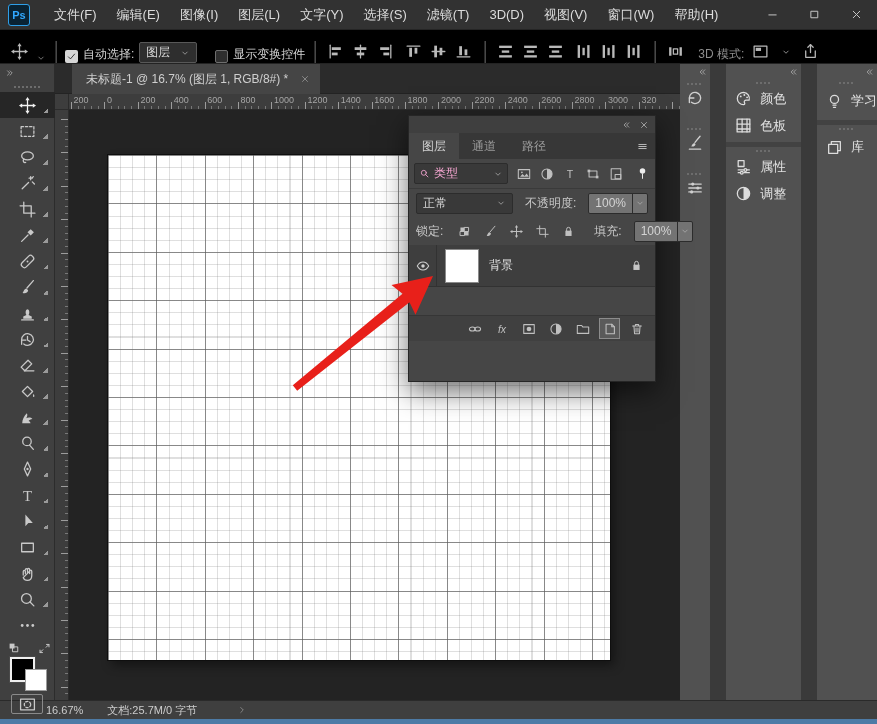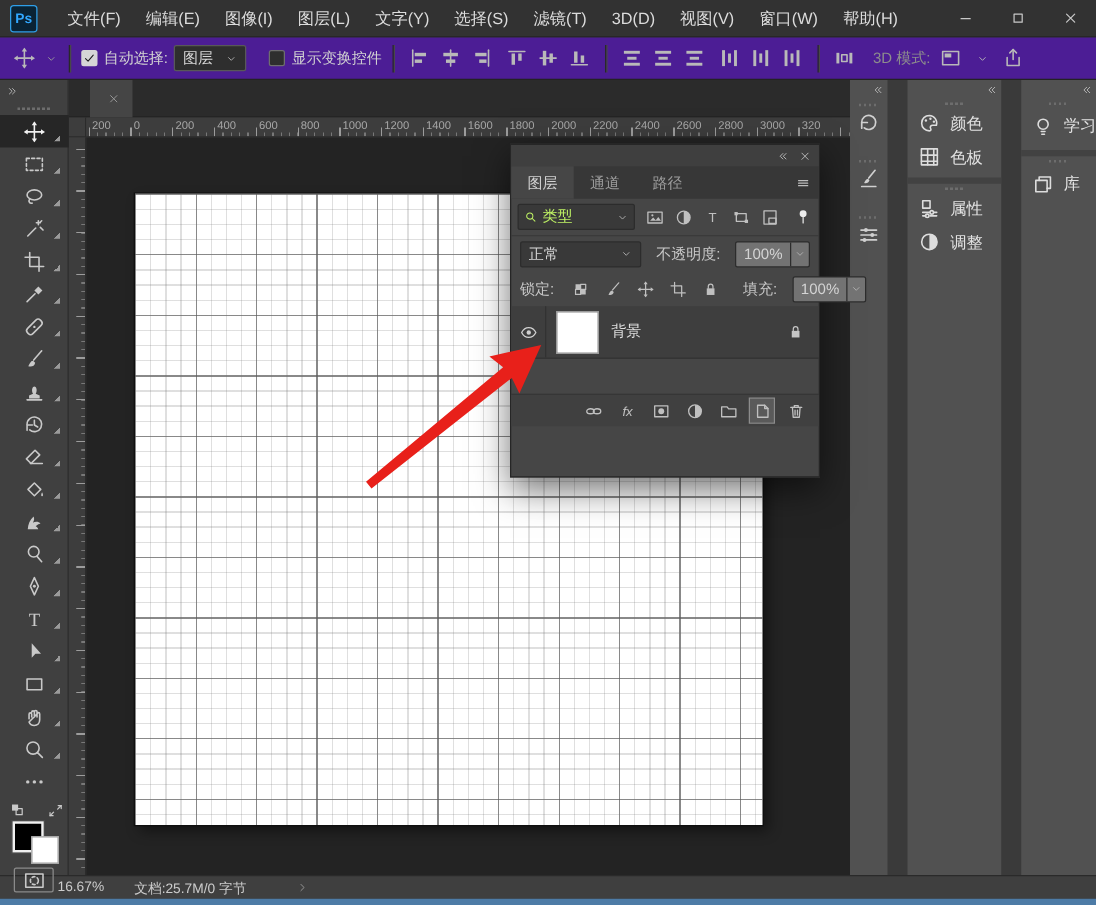--- a/index.html
+++ b/index.html
@@ -7,21 +7,21 @@
   .app{position:relative;width:877px;height:724px;background:#323232;color:#d6d6d6;font-size:12px;overflow:hidden;user-select:none}
   svg.ic{width:16px;height:16px;display:block}
   .i10 svg.ic{width:10px;height:10px}.i11 svg.ic{width:11px;height:11px}.i13 svg.ic{width:13px;height:13px}.i14 svg.ic{width:14px;height:14px}.i17 svg.ic{width:17px;height:17px}.i18 svg.ic{width:18px;height:18px}
   
   .menubar{height:30px;background:#323232;border-bottom:1px solid #252525;display:flex;align-items:center;padding-left:8px}
   .pslogo{width:22px;height:22px;border-radius:3px;background:#0a2334;border:1px solid #2f9fe8;color:#31a8ff;font-weight:bold;font-size:11px;display:flex;align-items:center;justify-content:center;margin-right:14px}
   .menu-item{padding:0 10px;height:30px;line-height:29px;font-size:13px;color:#dcdcdc;cursor:default}
   .wincontrols{margin-left:auto;display:flex;height:100%}
   .winbtn{width:42px;height:100%;display:flex;align-items:center;justify-content:center;color:#c9c9c9}
   
-  .optionsbar{height:34px;background:#4c1d95;border-bottom:1px solid #232323;display:flex;align-items:center;padding:0 8px;gap:5px}
+  .optionsbar{height:34px;background:#000000;border-bottom:1px solid #232323;display:flex;align-items:flex-end;padding:0 8px;gap:5px}
   .ob-divider{width:1px;height:22px;background:#292929;box-shadow:1px 0 0 #484848;margin:0 4px}
   .ob-iconbtn{width:23px;height:23px;display:flex;align-items:center;justify-content:center;color:#b9b9b9}
   .ob-label{font-size:12px;color:#d2d2d2;white-space:nowrap}
   .dim{color:#8d8d8d}
   .checkbox{width:13px;height:13px;border-radius:2px;flex:none}
   .checkbox.checked{background:#d6d6d6;color:#1c1c1c;display:flex;align-items:center;justify-content:center}
   .checkbox.un{background:#2e2e2e;border:1px solid #6e6e6e}
   .ob-select{height:21px;background:#2e2e2e;border:1px solid #585858;border-radius:2px;display:flex;align-items:center;padding:0 6px;gap:10px;color:#d8d8d8}
   .obgroup{display:flex;gap:2px}
   
@@ -73,21 +73,21 @@
   .dockrow.tall{height:32px}
   .dockdiv{height:5px;background:#424242;margin:3px 0}
   
   .panel{position:absolute;left:408px;top:51px;width:248px;height:267px;background:#464646;border:1px solid #262626;box-shadow:0 10px 26px rgba(0,0,0,.55);z-index:40}
   .p-head{height:17px;background:#3f3f3f;display:flex;justify-content:flex-end;align-items:center;gap:8px;padding-right:6px;color:#bdbdbd}
   .p-tabs{height:26px;background:#373737;display:flex;align-items:stretch}
   .p-tab{padding:0 13px;display:flex;align-items:center;font-size:12px;color:#9b9b9b}
   .p-tab.active{background:#464646;color:#d2d2d2}
   .p-menu{margin-left:auto;display:flex;align-items:center;padding-right:6px;color:#bdbdbd}
   .p-filter{height:30px;display:flex;align-items:center;padding:0 5px;gap:6px;border-bottom:1px solid #3a3a3a}
-  .f-select{width:94px;height:21px;background:#393939;border:1px solid #2c2c2c;border-radius:2px;display:flex;align-items:center;gap:4px;padding:0 4px;color:#bef264}
+  .f-select{width:94px;height:21px;background:#393939;border:1px solid #2c2c2c;border-radius:2px;display:flex;align-items:center;gap:4px;padding:0 4px;color:#f9a8d4}
   .p-ibtn{width:19px;height:19px;display:flex;align-items:center;justify-content:center;color:#c0c0c0}
   .p-ibtn.hilite{background:#5a5a5a;outline:1px solid #8c8c8c}
   .pinbtn{margin-left:auto;color:#ececec;width:14px;display:flex}
   .p-blend,.p-lock{height:28px;display:flex;align-items:center;padding:0 7px;gap:12px}
   .b-select{width:146px;height:21px;background:#393939;border:1px solid #2c2c2c;border-radius:2px;display:flex;align-items:center;padding:0 6px;color:#d4d4d4}
   .b-select .chev{margin-left:auto}
   .chev{color:#b0b0b0;display:flex}
   .plabel{font-size:12px;color:#c8c8c8;white-space:nowrap}
   .val{height:21px;background:#737373;border:1px solid #2c2c2c;border-radius:2px;display:flex;align-items:center;color:#d4d4d4}
   .val .num{padding:0 6px;min-width:40px}
@@ -490,20 +490,21 @@
       <div class="quickmask i17" id="quickmask">
           <svg class="ic" viewBox="0 0 16 16">
             <rect x="1.5" y="3" width="13" height="10" stroke="currentColor" fill="none" stroke-width="1.2" stroke-linecap="round" stroke-linejoin="round"></rect>
             <circle cx="8" cy="8" r="3" stroke-dasharray="2.2 1.8" stroke="currentColor" fill="none" stroke-width="1.2" stroke-linecap="round" stroke-linejoin="round"></circle>
           </svg>
         </div>
     </div>
 
     <div class="tabbar">
       <div class="tab">
+        <span>未标题-1 @ 16.7% (图层 1, RGB/8#) *</span>
         <span class="tab-close i10" id="tabclose">
             <svg class="ic" viewBox="0 0 16 16">
               <path d="M4 4l8 8M12 4l-8 8" stroke="currentColor" fill="none" stroke-width="1.2" stroke-linecap="round" stroke-linejoin="round"></path>
             </svg>
           </span>
       </div>
     </div>
 
     <div class="corner"></div>
     <div class="hruler">

